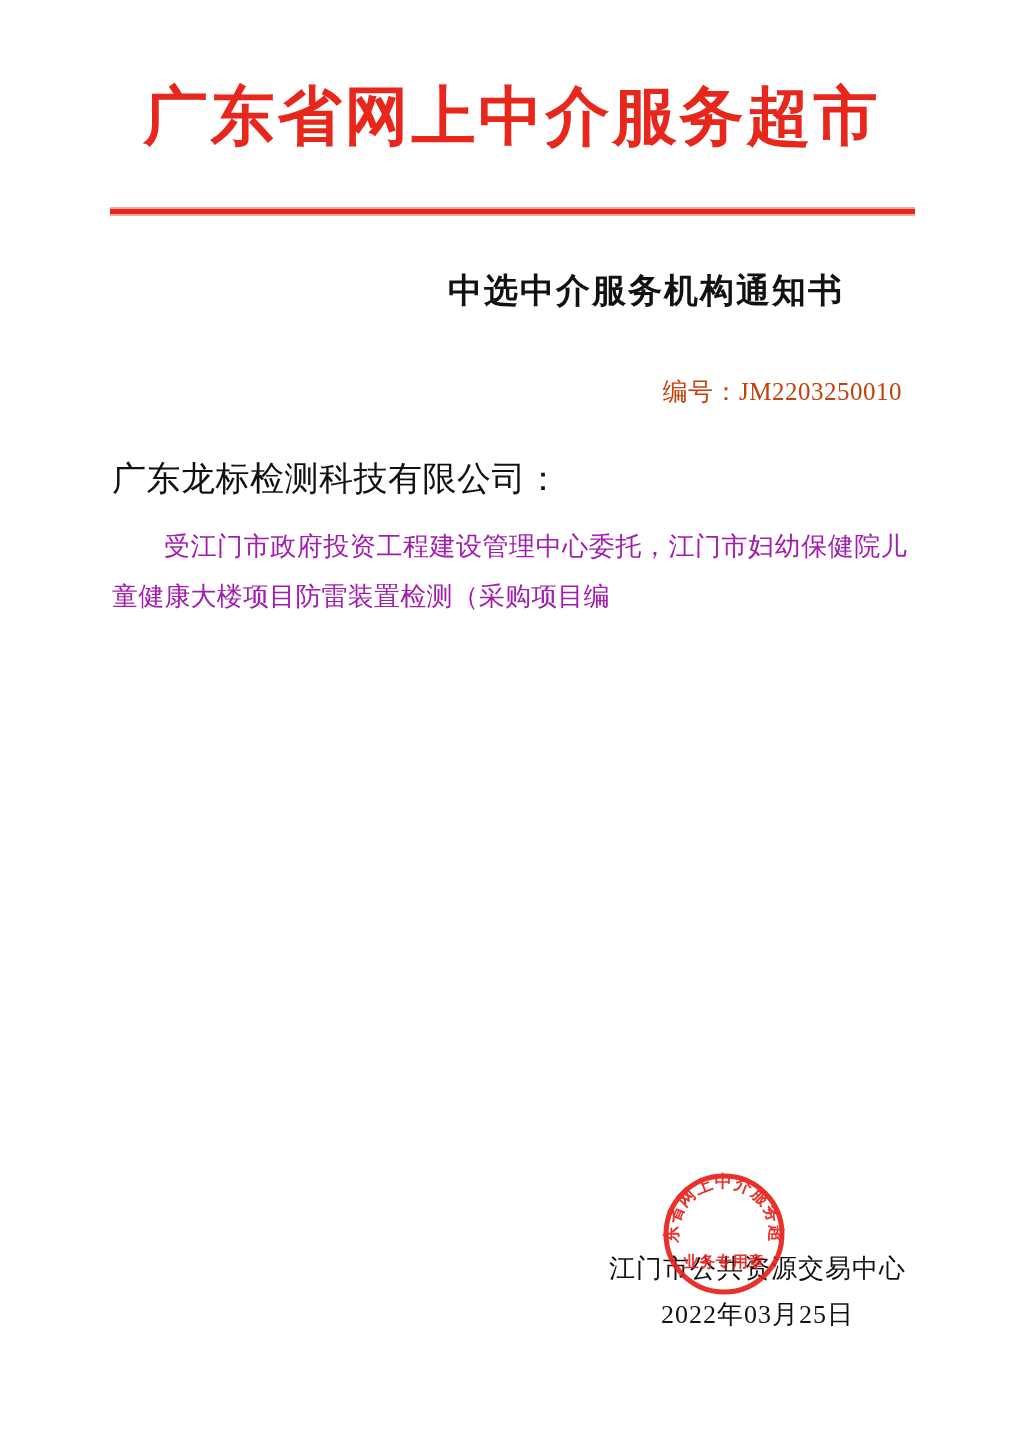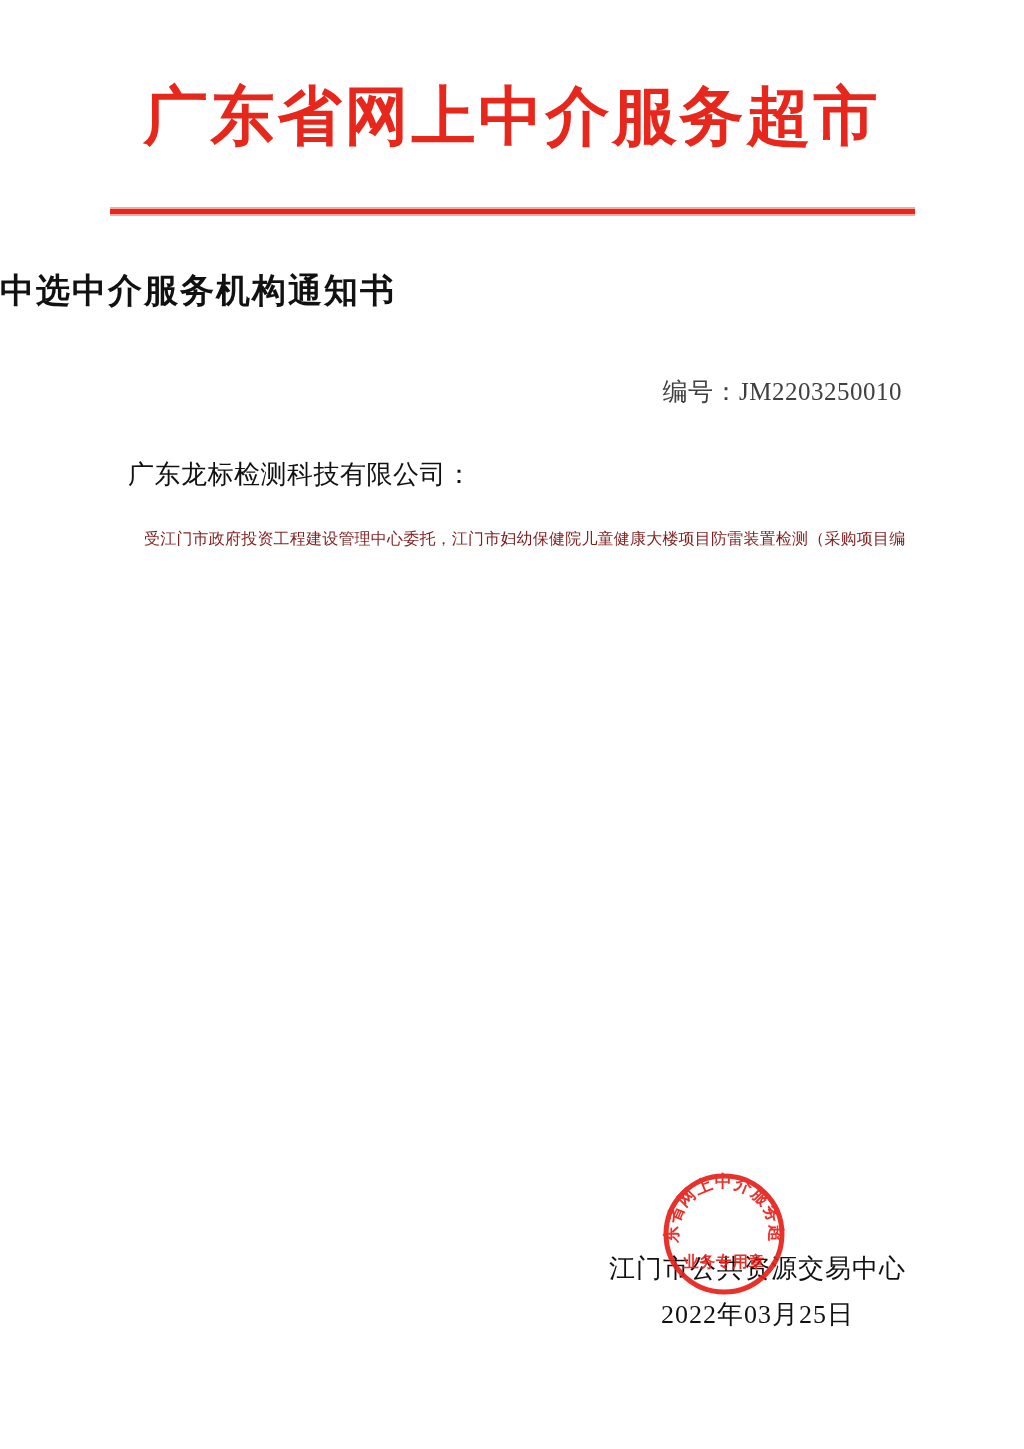--- a/index.html
+++ b/index.html
@@ -54,59 +54,59 @@
     height: 5px;
     background: #e8271c;
   }
 
   
   .doc-title {
     position: absolute;
     left: 0;
     top: 268px;
     width: 844px;
-    text-align: left;
+    text-align: right;
     font-family: "DejaVu Serif", "Liberation Serif", serif;
     font-size: 34px;
     font-weight: 700;
     letter-spacing: 2px;
     color: #111111;
   }
 
   
   .doc-number {
     position: absolute;
     right: 122px;
     top: 375px;
     font-size: 25px;
     letter-spacing: 0.5px;
-    color: #404040;
+    color: #c2410c;
     white-space: nowrap;
   }
 
   
   .body-block {
     position: absolute;
     left: 112px;
     top: 462px;
     width: 795px;
   }
   .addressee {
-    font-size: 26px;
+    font-size: 34px;
     line-height: 1.0;
-    margin: 0 0 26px 16px;
+    margin: 0 0 26px 0;
     color: #111111;
     letter-spacing: 0.5px;
     font-family: Liberation Serif, serif;
   }
   .para {
-    font-size: 16px;
+    font-size: 26px;
     line-height: 50px;
     margin: 0 0 6px 0;
-    color: #7f1d1d;
+    color: #a21caf;
     text-align: justify;
     text-justify: inter-ideograph;
     letter-spacing: 0.2px;
   }
   .para.indent {
     text-indent: 2em;
   }
 
   
   .signature {

